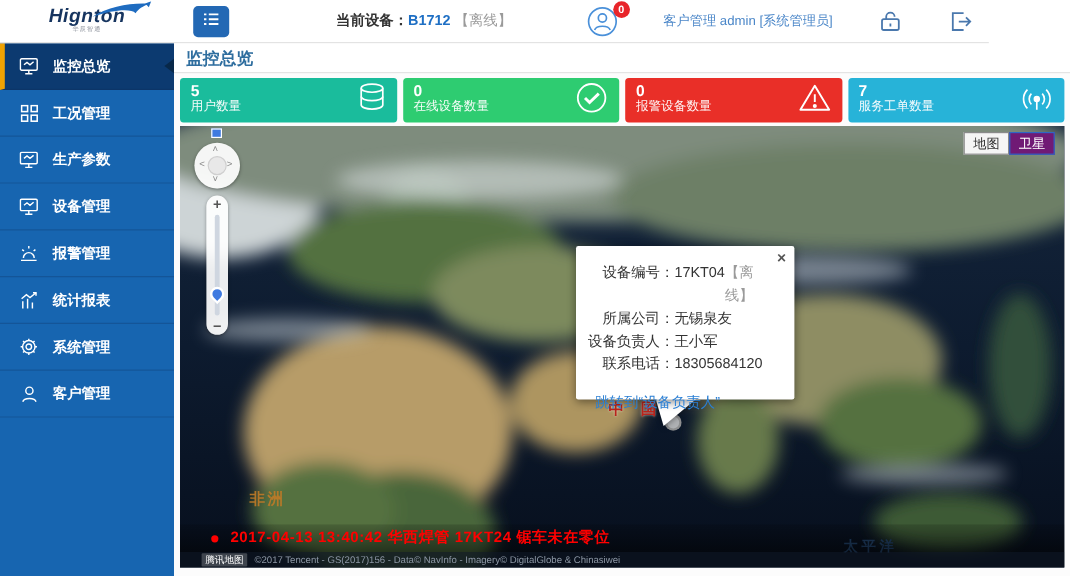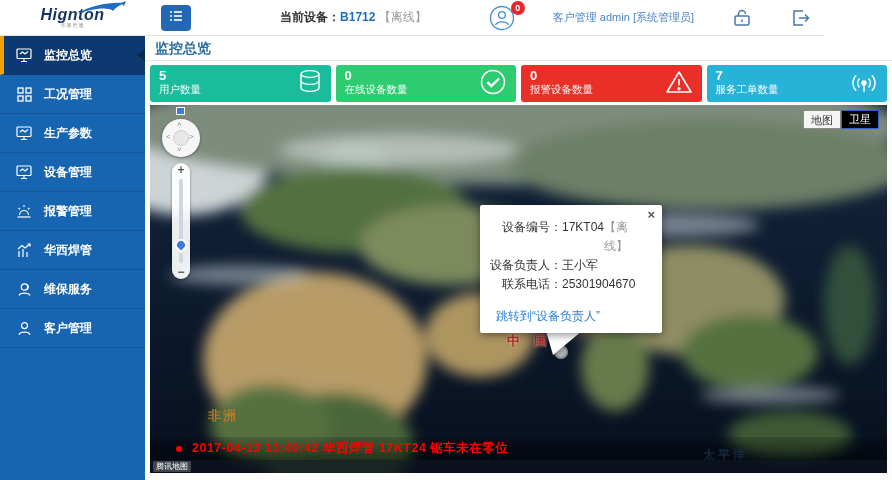--- a/index.html
+++ b/index.html
@@ -47,21 +47,21 @@
   .card-green { background:#2ecc71; }
   .card-red   { background:#e92f28; }
   .card-cyan  { background:#27b3d8; }
 
   
   .map { position:relative; margin:3px 5px 0 5px; height:368px; background:#0d1726; overflow:hidden; }
   .map-svg { position:absolute; top:0; left:0; }
 
   .map-type { position:absolute; top:5px; right:8px; display:flex; z-index:6; }
   .mt-btn { font-size:11px; height:19px; padding:0 7px; line-height:18px; border:1px solid #8a8a8a; background:#f5f5f5; color:#333; cursor:pointer; }
-  .mt-btn.active { background:#000000; border-color:#2f66c6; color:#fff;font-family:Liberation Mono, monospace; }
+  .mt-btn.active { background:#701a75; border-color:#2f66c6; color:#fff; }
 
   .pan-ctl { position:absolute; left:12px; top:14px; width:38px; height:38px; border-radius:50%;
              background:rgba(255,255,255,.92); box-shadow:0 1px 3px rgba(0,0,0,.4); z-index:6; cursor:pointer; }
   .pan-ctl .pc-inner { position:absolute; left:50%; top:50%; transform:translate(-50%,-50%); width:16px; height:16px;
              border-radius:50%; background:#e8e8e8; border:1px solid #cfcfcf; }
   .pc-ch { position:absolute; font-size:8px; color:#8a8a8a; }
   .overview-sq { position:absolute; left:26px; top:2px; width:9px; height:8px; background:#3f7ae0; border:1px solid #fff; z-index:6; cursor:pointer; }
   .zoom-ctl { position:absolute; left:22px; top:58px; width:18px; height:116px; background:rgba(255,255,255,.92);
               border-radius:9px; box-shadow:0 1px 3px rgba(0,0,0,.4); z-index:6; display:flex; flex-direction:column; align-items:center; }
   .zbtn { font-size:12px; color:#555; height:14px; line-height:14px; cursor:pointer; font-weight:bold; }
@@ -88,21 +88,21 @@
   .popup-tail { position:absolute; left:396px; top:226px; width:0; height:0; z-index:7;
                 border-top:24px solid #fff; border-left:7px solid transparent; border-right:29px solid transparent;
                 filter:drop-shadow(0 2px 2px rgba(0,0,0,.3)); }
 
   .ticker { position:absolute; left:0; right:0; bottom:13px; height:23px; z-index:5;
             background:linear-gradient(rgba(0,0,0,.15),rgba(0,0,0,.5)); display:flex; align-items:center; padding-left:26px; }
   .ticker-dot { width:6px; height:6px; border-radius:50%; background:#ff0000; margin-right:10px; }
   .ticker-text { color:#ff0000; font-size:12.5px; font-weight:bold; letter-spacing:.5px; }
 
   .attrib { position:absolute; left:0; right:0; bottom:0; height:13px; background:rgba(12,18,30,.78); z-index:5;
-            display:flex; align-items:center; gap:6px; padding-left:3px;text-align:center; }
+            display:flex; align-items:center; gap:6px; padding-left:18px;text-align:center; }
   .attrib-logo { background:rgba(255,255,255,.22); color:#fff; font-size:8px; padding:0 3px; line-height:11px; border-radius:1px; }
   .attrib-text { color:#8d97a5; font-size:8px; white-space:nowrap; }
 </style>
 </head>
 <body>
 
 <div class="header">
   <div class="logo-zone">
     <span class="logo-swoosh">
       <svg width="52" height="14" viewBox="0 0 52 14" fill="none">
@@ -218,31 +218,31 @@
   <div class="side-item">
     <span class="side-icn">
       <svg width="16" height="15" viewBox="0 0 16 15" fill="none" stroke="#fff" stroke-width="1.2">
         <line x1="3" y1="14" x2="3" y2="8"></line>
           <line x1="7" y1="14" x2="7" y2="6"></line>
           <line x1="11" y1="14" x2="11" y2="9"></line>
         <path d="M2 6 l4-3.5 3 2.5 5-4"></path>
           <path d="M11.5 1 H14 V3.5"></path>
       </svg>
     </span>
-    <span>华西焊管</span>
-  </div>
-  <div class="side-item">
-    <span class="side-icn">
-      <svg width="15" height="15" viewBox="0 0 15 15" fill="none" stroke="#fff" stroke-width="1.2">
-        <circle cx="7.5" cy="5" r="3.2"></circle>
-          <path d="M2 13.5 C3 10.3, 12 10.3, 13 13.5"></path>
-        <path d="M10.2 2.4 a4 4 0 0 1 0 5.2"></path>
-      </svg>
-    </span>
-    <span>维保服务</span>
+    <span>统计报表</span>
+  </div>
+  <div class="side-item">
+    <span class="side-icn">
+      <svg width="16" height="16" viewBox="0 0 16 16" fill="none" stroke="#fff" stroke-width="1.2">
+        <circle cx="8" cy="8" r="2.3"></circle>
+        <path d="M8 1.2 V3 M8 13 V14.8 M1.2 8 H3 M13 8 H14.8 M3.2 3.2 L4.5 4.5 M11.5 11.5 L12.8 12.8 M12.8 3.2 L11.5 4.5 M4.5 11.5 L3.2 12.8"></path>
+        <circle cx="8" cy="8" r="5.2"></circle>
+      </svg>
+    </span>
+    <span>系统管理</span>
   </div>
   <div class="side-item">
     <span class="side-icn">
       <svg width="15" height="15" viewBox="0 0 15 15" fill="none" stroke="#fff" stroke-width="1.2">
         <circle cx="7.5" cy="4.6" r="3"></circle>
           <path d="M2 13.8 C2.8 10.2, 12.2 10.2, 13 13.8"></path>
       </svg>
     </span>
     <span>客户管理</span>
   </div>
@@ -365,32 +365,37 @@
     <span class="marker-dot"></span>
     <span class="popup-tail"></span>
     <div class="popup">
       <span class="popup-close">×</span>
       <div class="prow">
         <span class="plabel">设备编号：</span>
         <span class="pvalue">17KT04</span>
         <span class="pextra">【离线】</span>
       </div>
       <div class="prow">
+        <span class="plabel">所属公司：</span>
+        <span class="pvalue">无锡泉友</span>
+      </div>
+      <div class="prow">
         <span class="plabel">设备负责人：</span>
         <span class="pvalue">王小军</span>
       </div>
       <div class="prow">
         <span class="plabel">联系电话：</span>
-        <span class="pvalue">25301904670</span>
+        <span class="pvalue">18305684120</span>
       </div>
       <a class="popup-link">跳转到“设备负责人”</a>
     </div>
 
     <div class="ticker">
       <span class="ticker-dot"></span>
       <span class="ticker-text">2017-04-13 13:40:42 华西焊管 17KT24 锯车未在零位</span>
     </div>
 
     <div class="attrib">
       <span class="attrib-logo">腾讯地图</span>
+      <span class="attrib-text">©2017 Tencent - GS(2017)156 - Data© NavInfo - Imagery© DigitalGlobe &amp; Chinasiwei</span>
     </div>
   </div>
 </div>
 
 </body></html>

